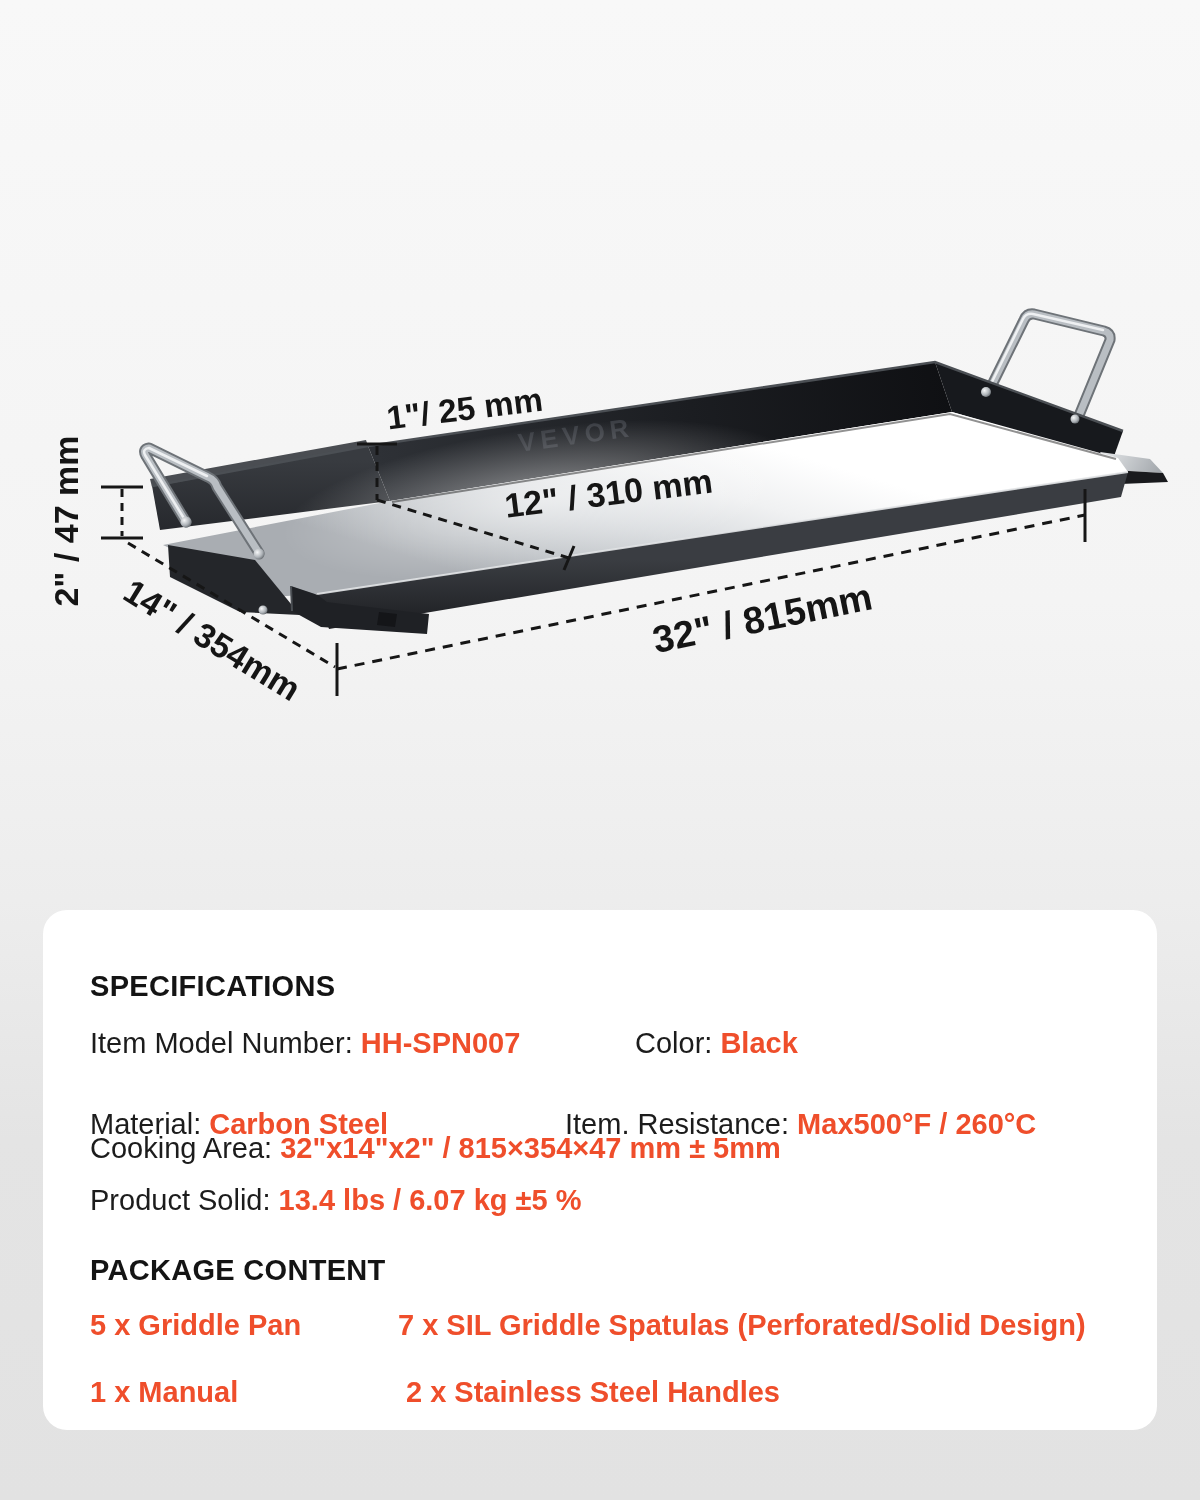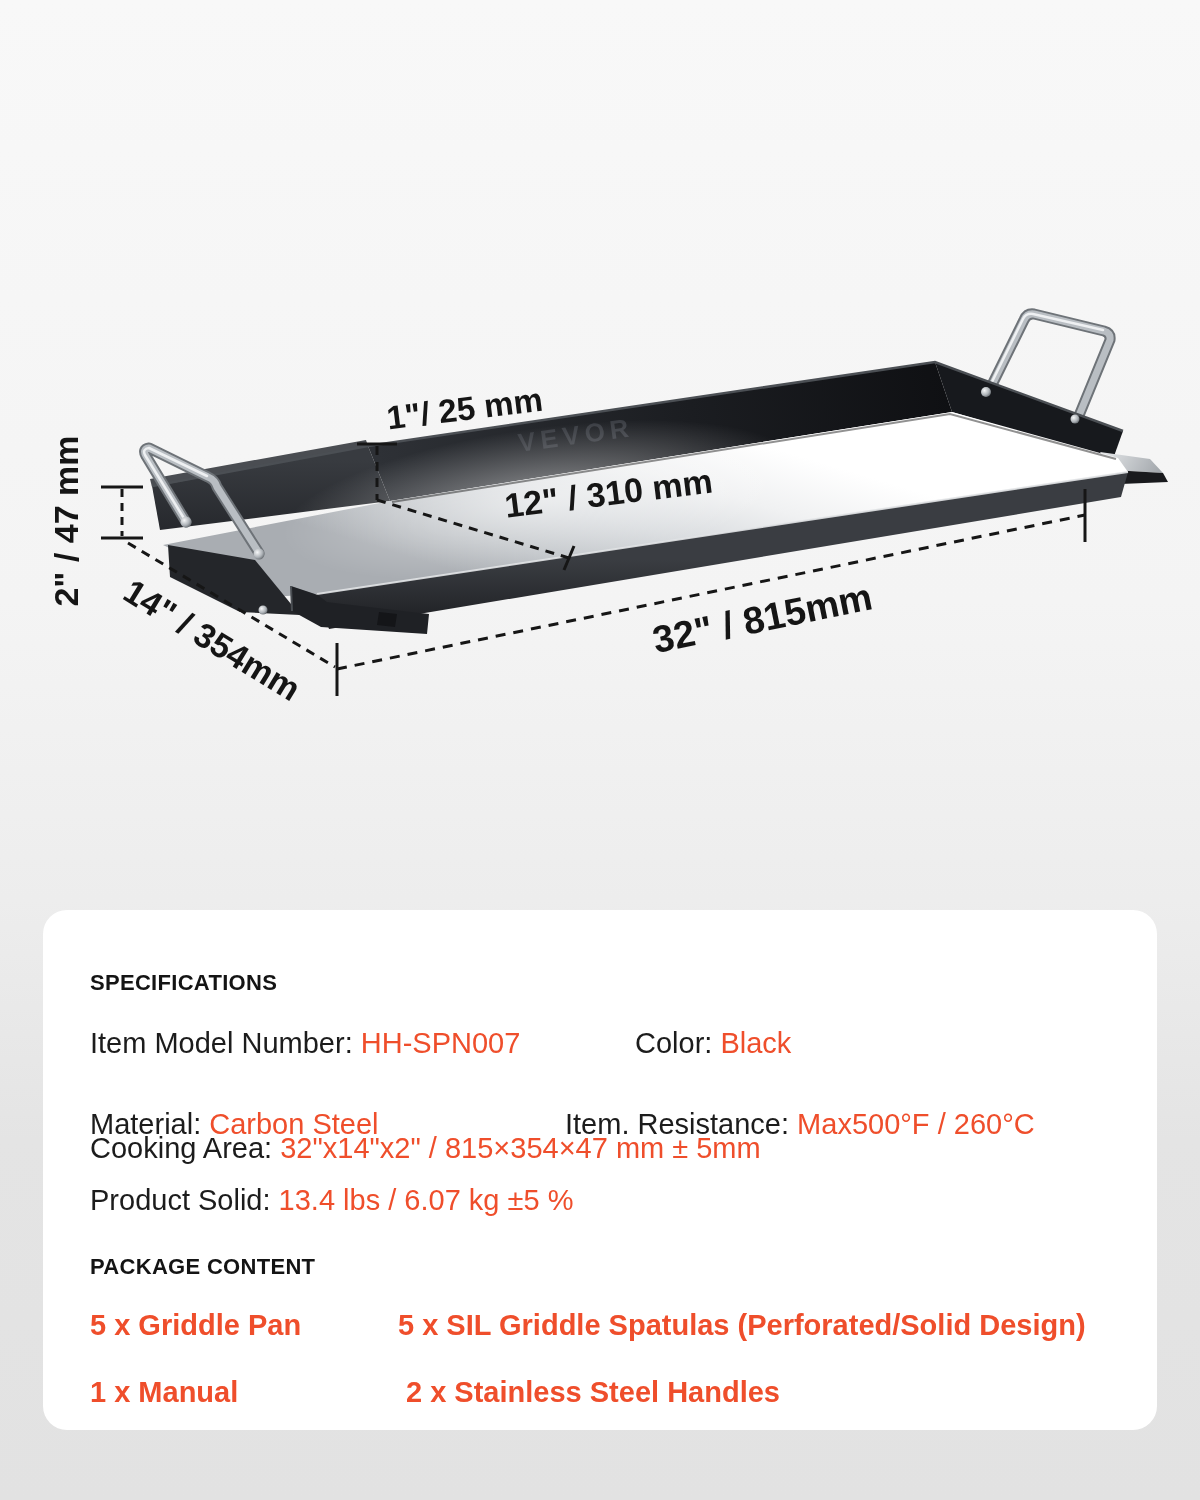--- a/index.html
+++ b/index.html
@@ -10,29 +10,29 @@
   }
   .hero{position:absolute;left:0;top:0;width:1200px;height:910px;}
   .hero svg{display:block;width:1200px;height:910px;}
 
   .card{
     position:absolute;left:43px;top:910px;width:1114px;height:520px;
     background:#ffffff;border-radius:24px;
   }
   .heading{
     position:absolute;left:47px;margin:0;
-    font-size:22px;font-weight:700;color:#141414;letter-spacing:.3px;white-space:nowrap;
+    font-size:29px;font-weight:700;color:#141414;letter-spacing:.3px;white-space:nowrap;
   }
   #spec-heading{top:60px;}
   #pkg-heading{top:344px;}
   .spec-row{
     position:absolute;left:47px;height:36px;line-height:36px;
     font-size:29px;color:#1c1c1c;white-space:nowrap;
   }
-  .spec-row .val{color:var(--accent);font-weight:400;}
+  .spec-row .val{color:var(--accent);font-weight:700;}
   .spec-row .col2{position:absolute;top:0;white-space:nowrap;}
   #spec-r1{top:115px;} #spec-r1 .col2{left:545px;}
   #spec-r2{top:168px;margin-top:28px;} #spec-r2 .col2{left:475px;}
   #spec-r3{top:220px;}
   #spec-r4{top:272px;}
   .pkg-row{
     position:absolute;left:47px;height:36px;line-height:36px;
     font-size:29px;font-weight:700;color:var(--accent);white-space:nowrap;
   }
   .pkg-row .col2{position:absolute;top:0;white-space:nowrap;}
@@ -175,20 +175,20 @@
   </div>
 
   <div class="spec-row" id="spec-r4">
     <span class="lbl">Product Solid: </span><span class="val">13.4 lbs / 6.07 kg ±5 %</span>
   </div>
 
   <h2 class="heading" id="pkg-heading">PACKAGE CONTENT</h2>
 
   <div class="pkg-row" id="pkg-r1">
     <span>5 x Griddle Pan</span>
-    <span class="col2">5 x SIL Griddle Spatulas (Perforated/Solid Design)</span>
+    <span class="col2">7 x SIL Griddle Spatulas (Perforated/Solid Design)</span>
   </div>
 
   <div class="pkg-row" id="pkg-r2">
     <span>1 x Manual</span>
     <span class="col2">2 x Stainless Steel Handles</span>
   </div>
 </div>
 
 </body></html>

